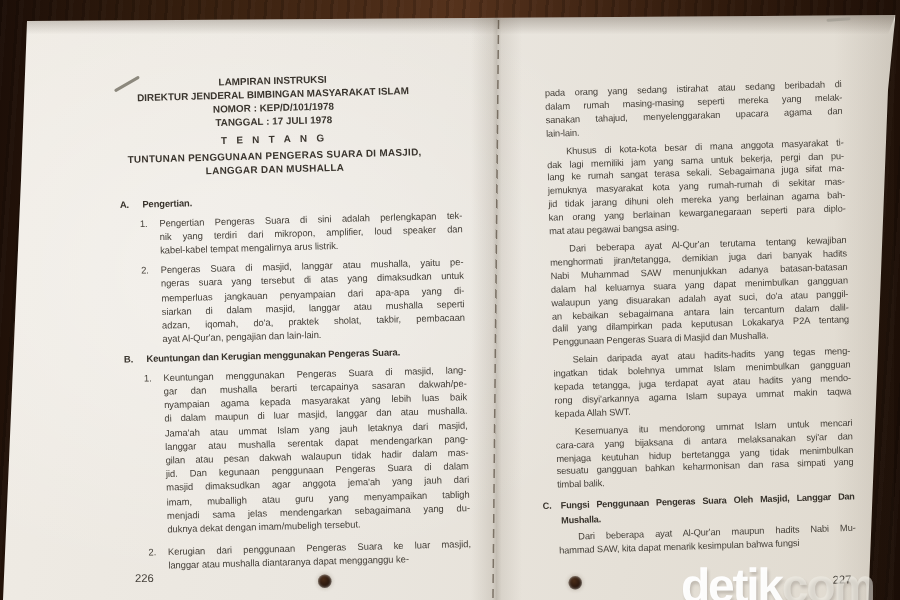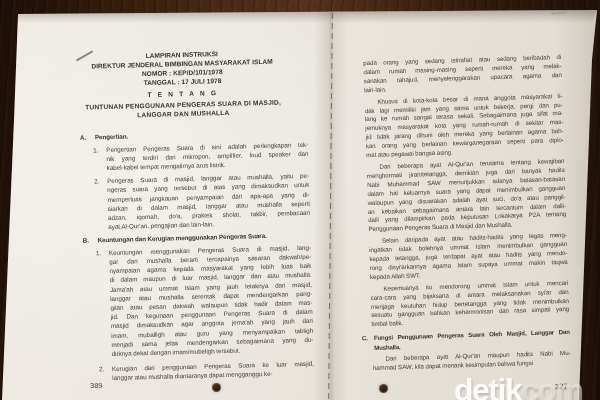--- a/index.html
+++ b/index.html
@@ -200,21 +200,21 @@
           <div class="tl tl-j">Fungsi Penggunaan Pengeras Suara Oleh Masjid, Langgar Dan</div>
           <div class="tl">Mushalla.</div>
         </div>
     </div>
     <div class="para indent">
         <div class="tl tl-j">Dari beberapa ayat Al-Qur'an maupun hadits Nabi Mu-</div>
         <div class="tl">hammad SAW, kita dapat menarik kesimpulan bahwa fungsi</div>
       </div>
   </div>
 
-  <div class="pagenum pagenum-left">389</div>
+  <div class="pagenum pagenum-left">226</div>
   <div class="pagenum pagenum-right">227</div>
 
   <div class="punch-hole hole-1"></div>
   <div class="punch-hole hole-2"></div>
 
   <div class="watermark">
     <span class="wm-bold">detik</span><span class="wm-light">com</span>
   </div>
 </div>
 

